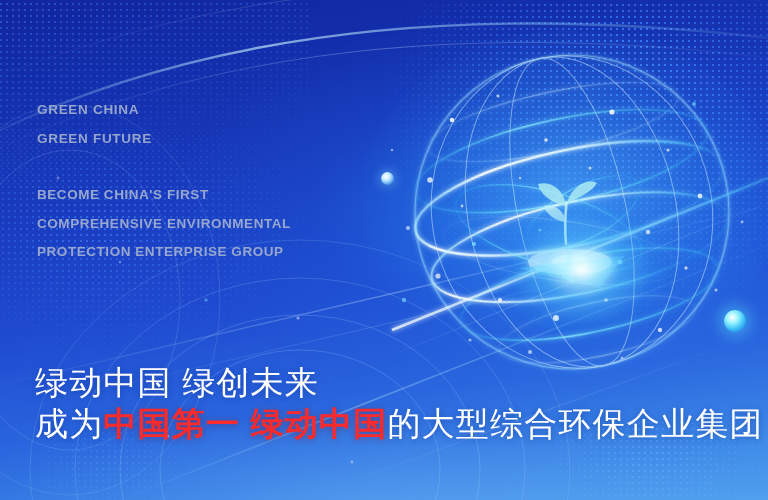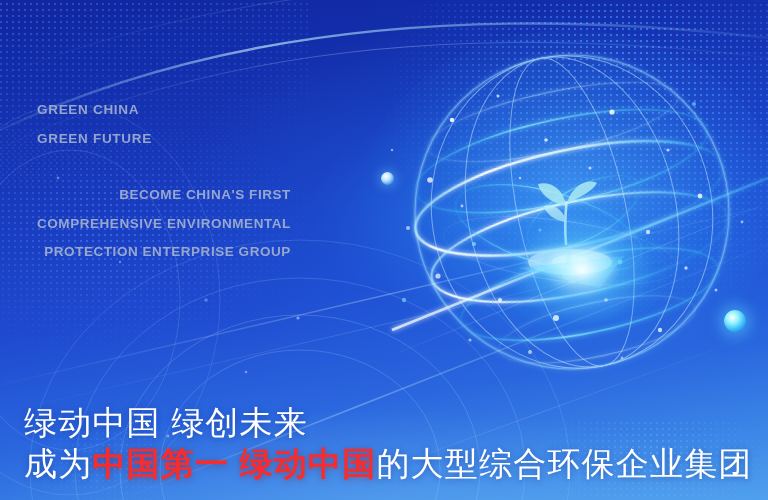--- a/index.html
+++ b/index.html
@@ -59,27 +59,27 @@
   #bottom-sheen{left:-60px;top:392px;width:900px;height:190px;border-radius:0;
     background:radial-gradient(ellipse 60% 70% at 50% 60%, rgba(150,210,255,0.20) 0%, rgba(0,0,0,0) 72%);}
 
   
   #eyebrow{position:absolute;left:37px;top:64px;margin-top:31px;}
   #eyebrow .ln{
     color:#96a5cb;font-size:13.5px;font-weight:bold;letter-spacing:.7px;
     line-height:29px;white-space:nowrap;
   }
 
-  #subhead{position:absolute;left:37px;top:181px;text-align:right;}
+  #subhead{position:absolute;left:37px;top:181px;}
   #subhead .ln{
     color:#98a7cd;font-size:13.5px;font-weight:bold;letter-spacing:.55px;
     line-height:28.5px;white-space:nowrap;
   }
 
-  #headline{position:absolute;left:24px;top:362px;margin-top:40px;}
+  #headline{position:absolute;left:35px;top:362px;}
   #headline .h1{
     color:#ffffff;font-size:33px;font-weight:normal;letter-spacing:1.2px;
     line-height:41px;white-space:nowrap;
     text-shadow:0 1px 6px rgba(10,40,130,0.45);
   }
   #headline .h2{
     font-size:33px;font-weight:normal;letter-spacing:1.2px;
     line-height:41px;white-space:nowrap;color:#ffffff;
     text-shadow:0 1px 6px rgba(10,40,130,0.45);
   }

